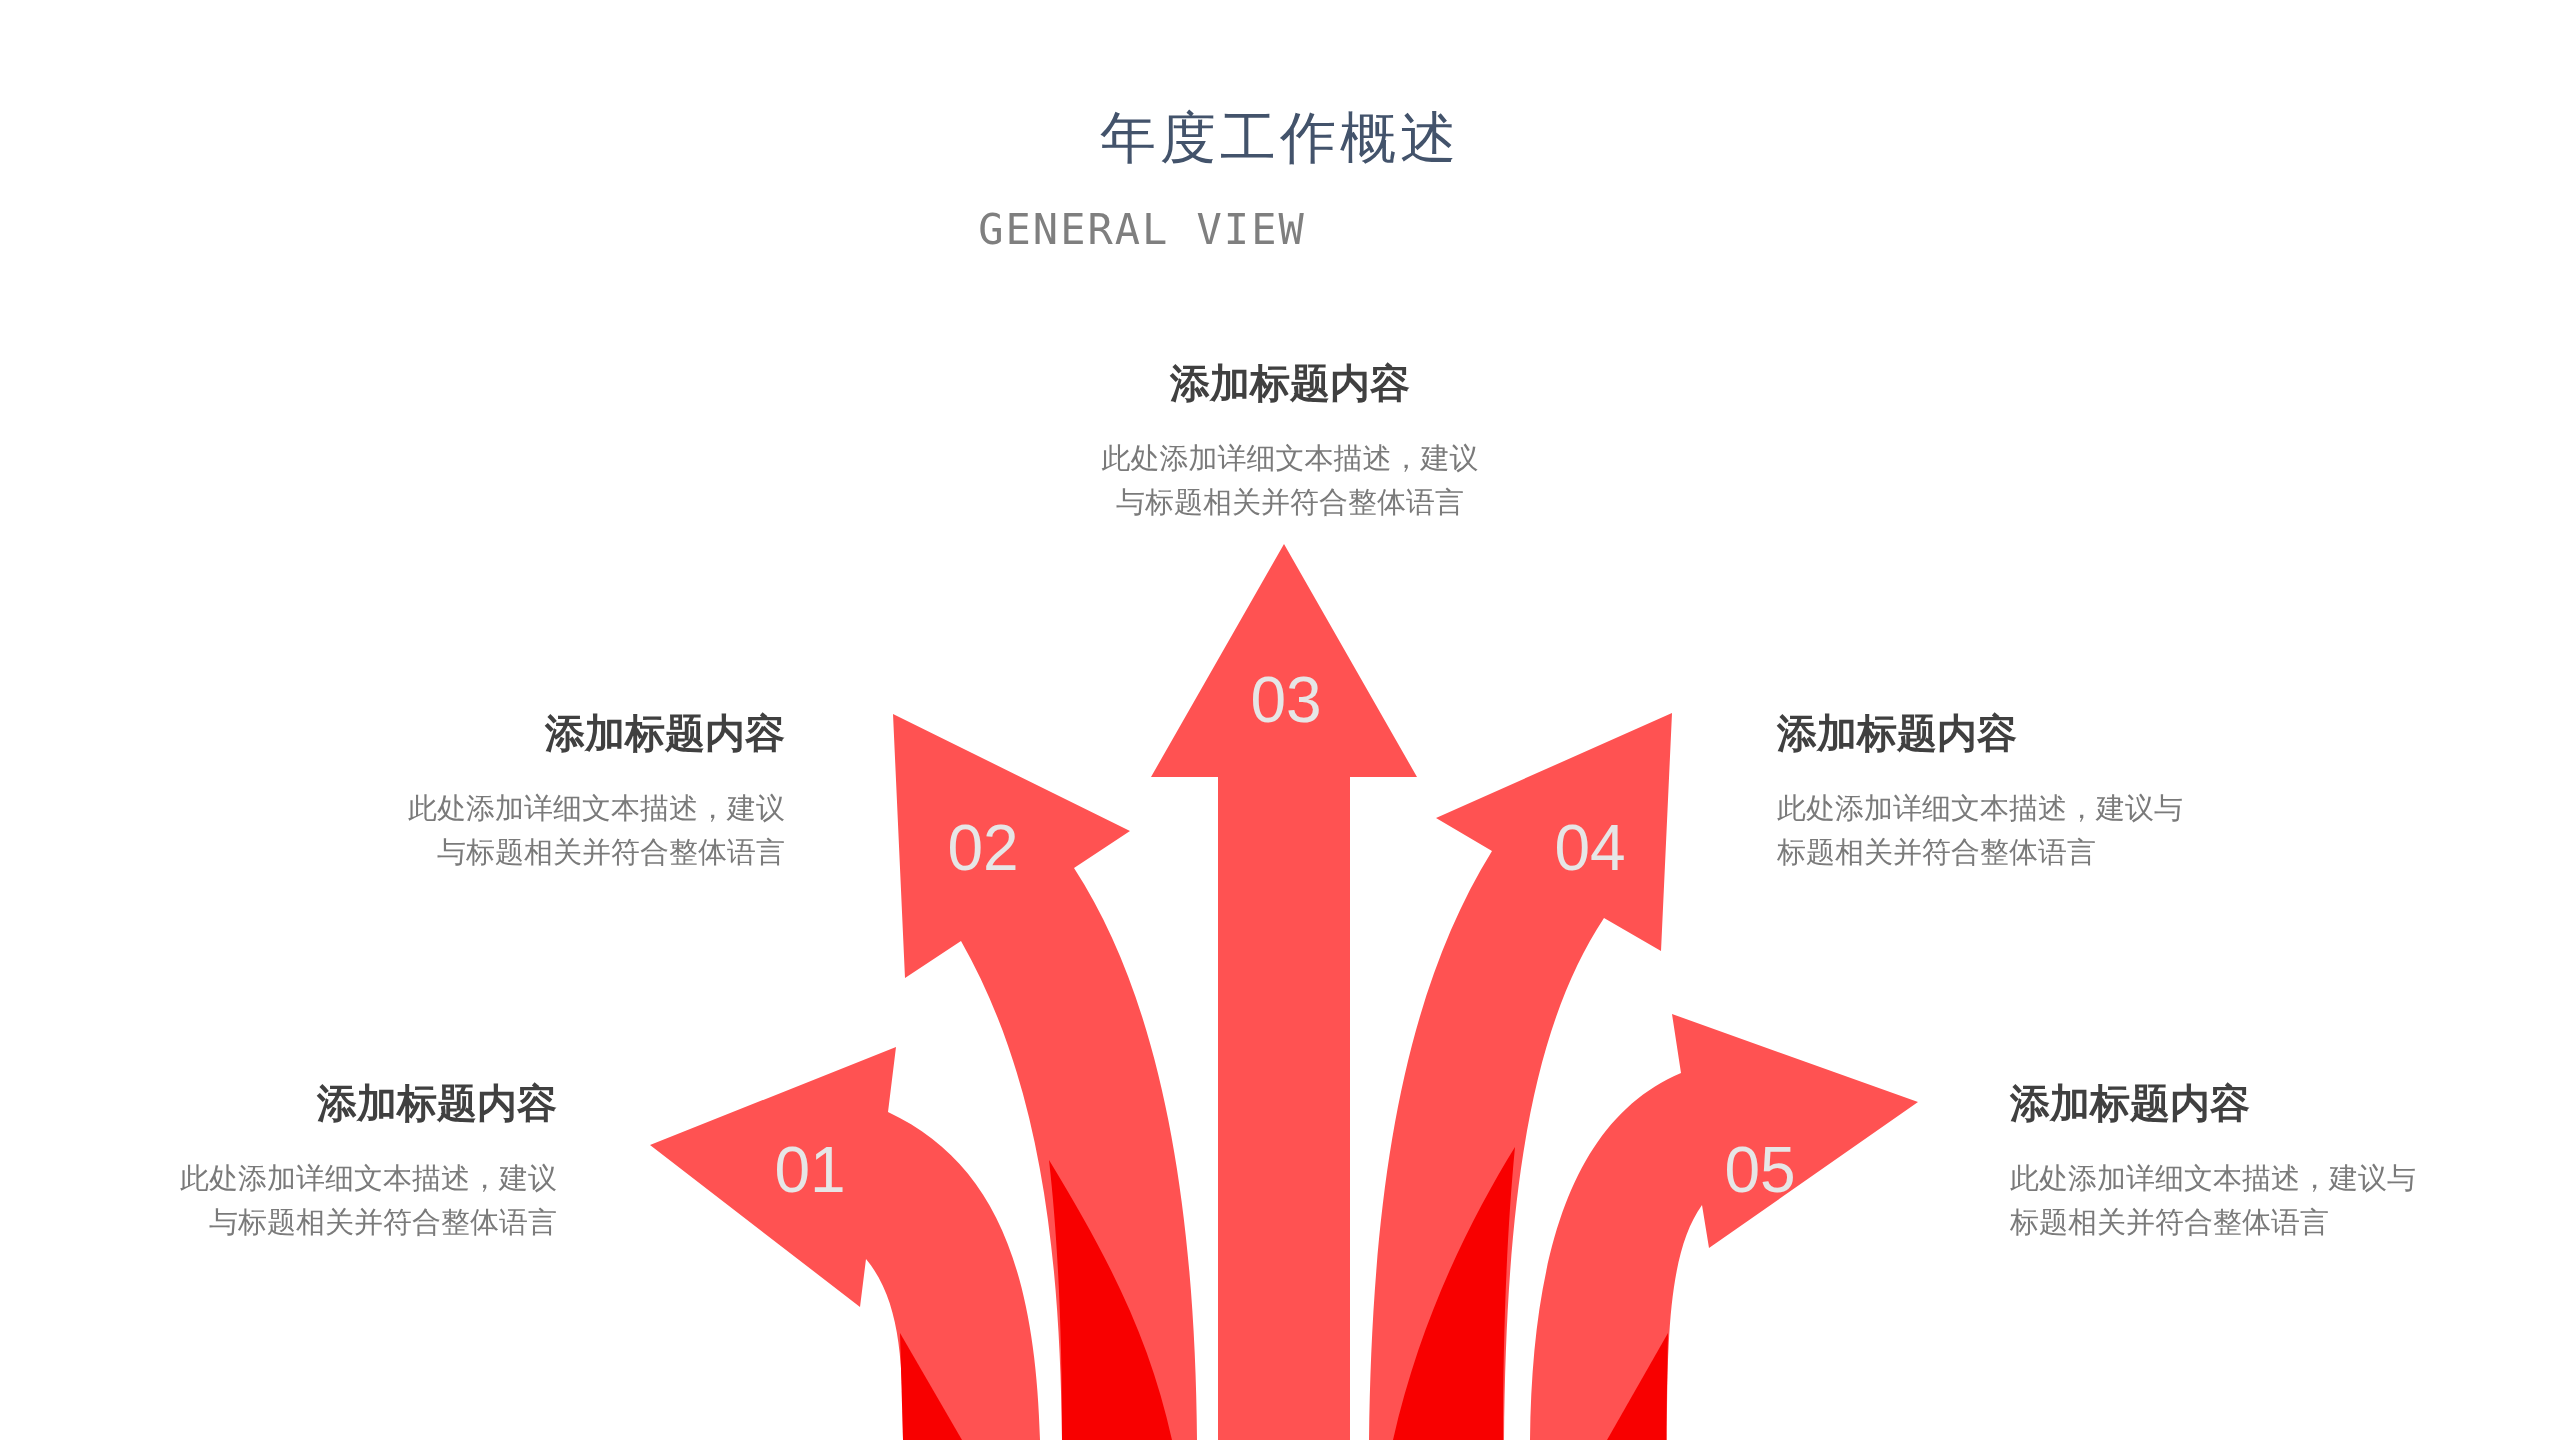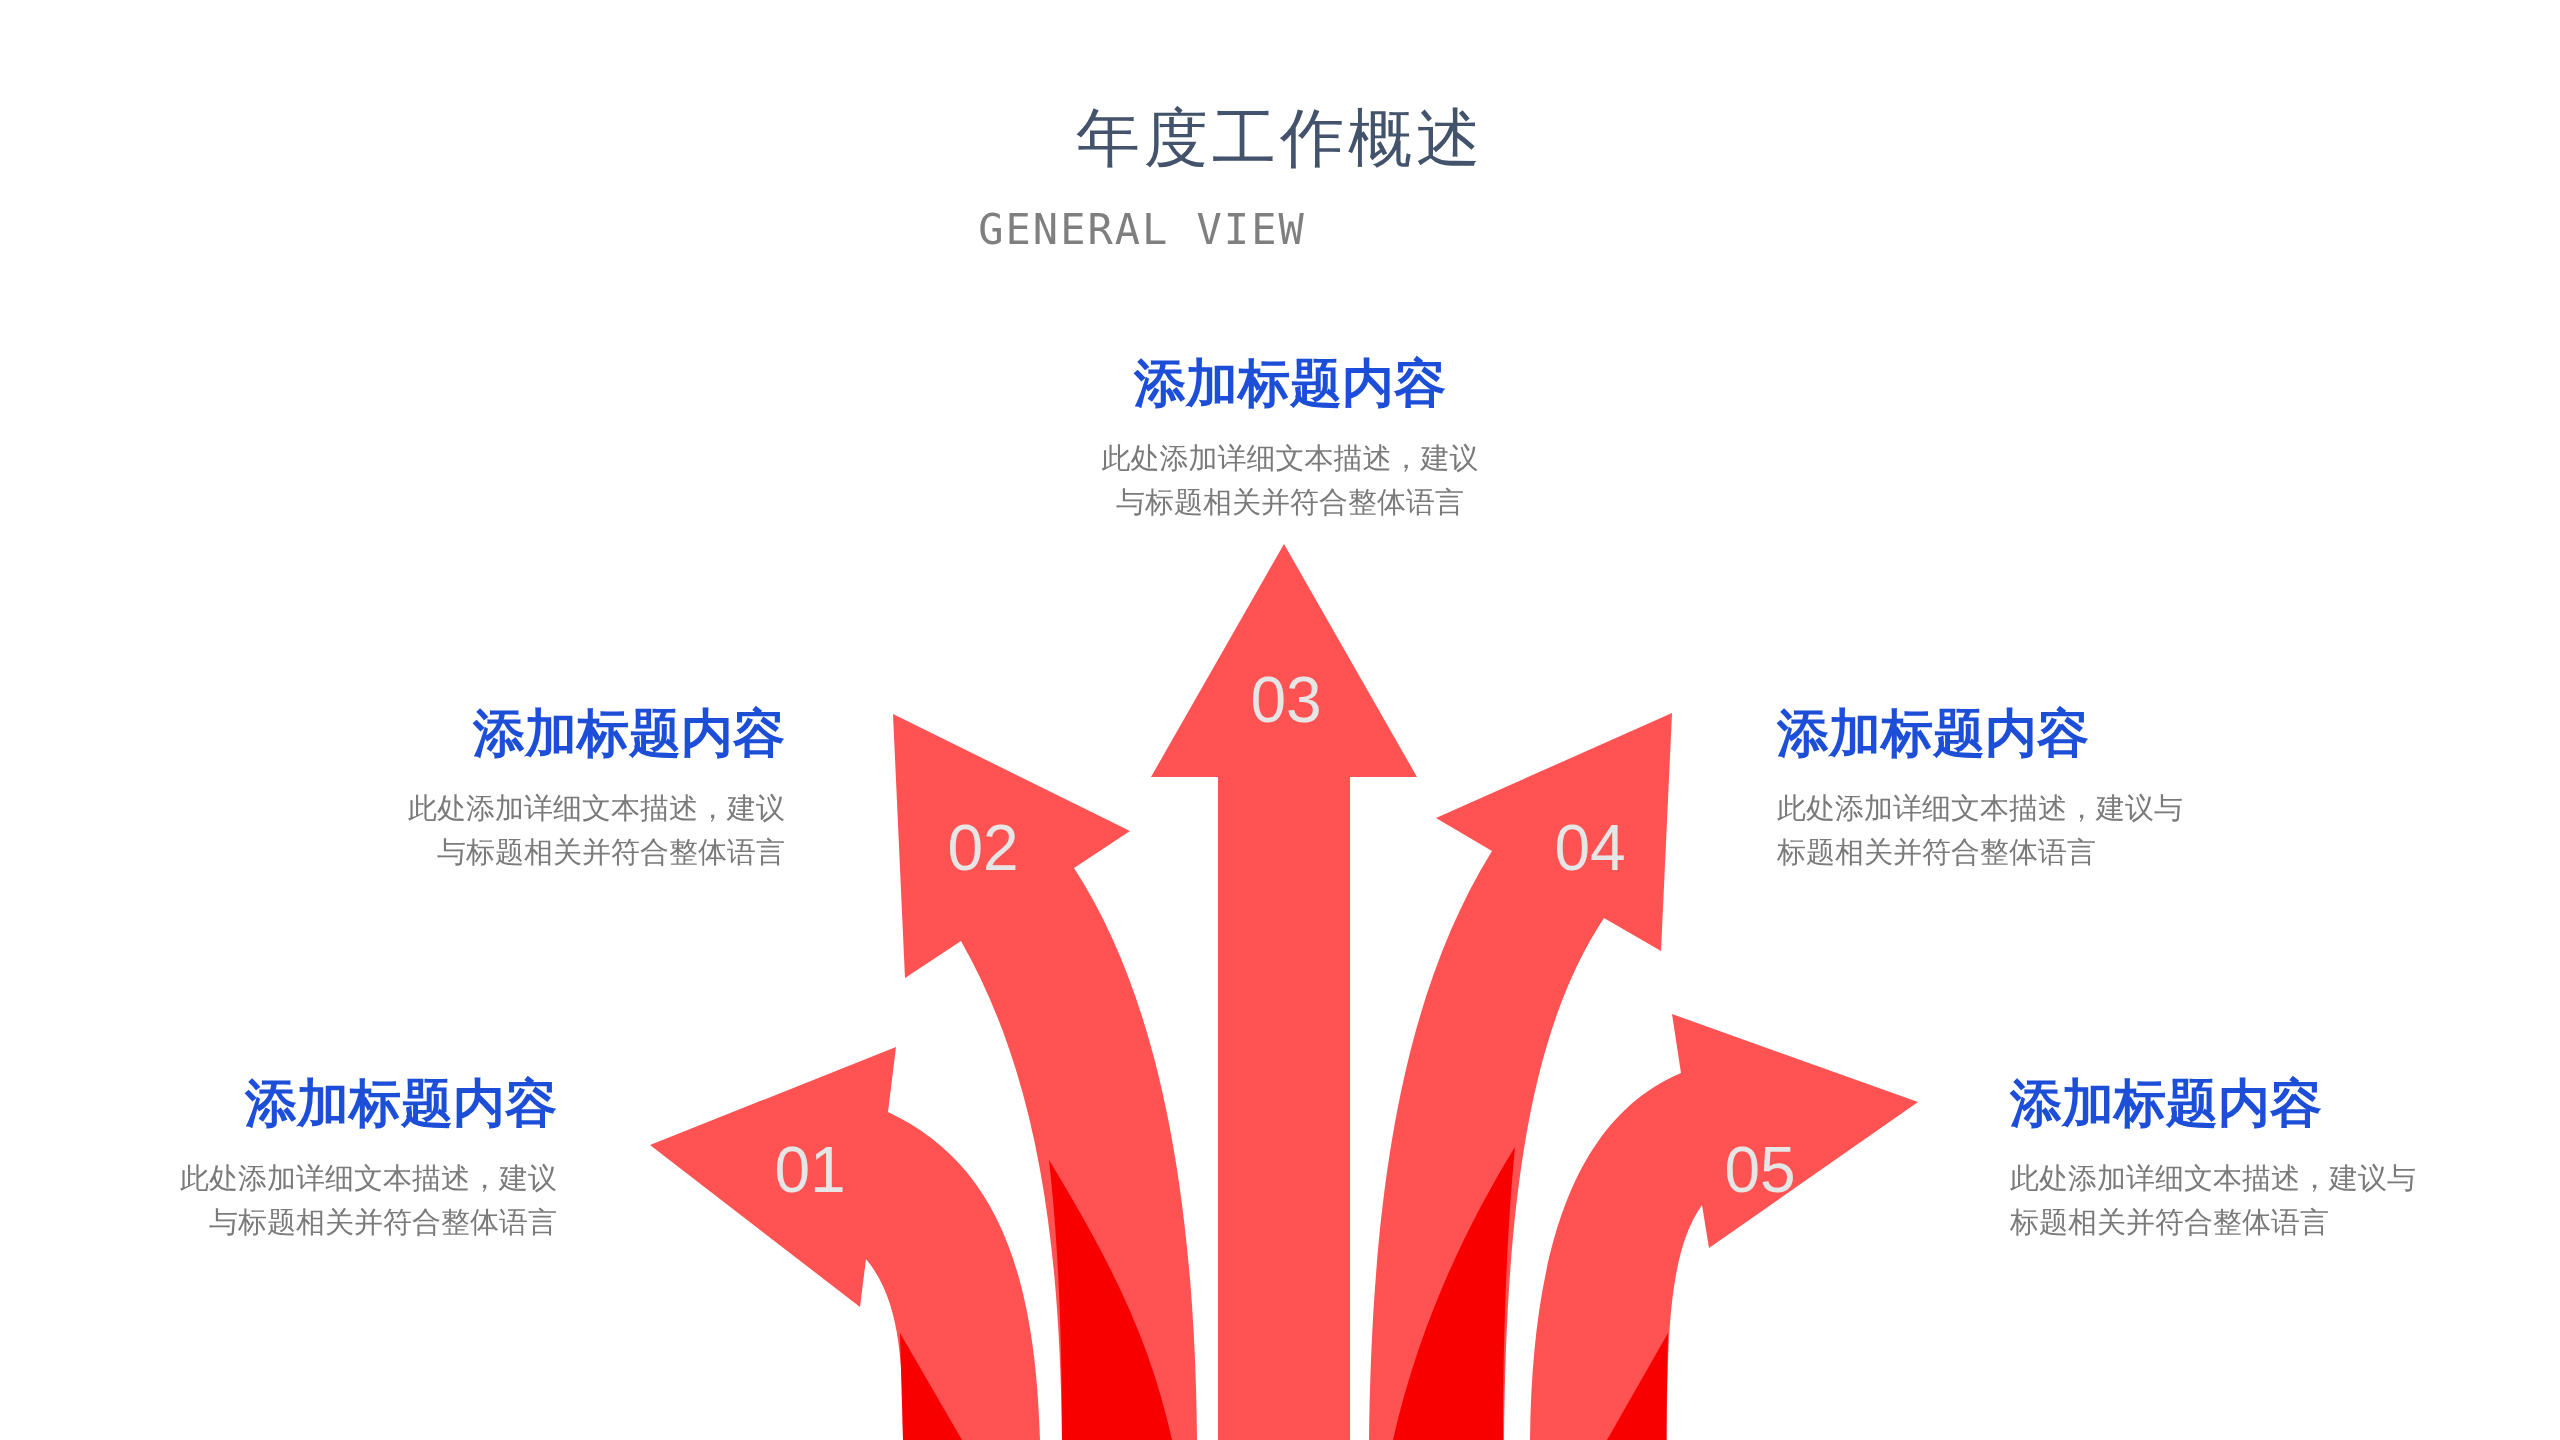--- a/index.html
+++ b/index.html
@@ -1,25 +1,25 @@
 <!DOCTYPE html>
 <html><head>
 <meta charset="utf-8">
 <style>
   html, body { margin:0; padding:0; }
   body { width:2560px; height:1440px; background:#ffffff; position:relative; overflow:hidden;
          font-family:"DejaVu Sans","Liberation Sans",sans-serif; }
   .main-title { position:absolute; left:0; width:2560px; top:88px; text-align:center;
-                font-size:64px; color:#43536b; letter-spacing:4px; line-height:100px; }
+                font-size:56px; color:#43536b; letter-spacing:4px; line-height:100px; }
   .sub-title { position:absolute; left:0; width:2284px; top:205px; text-align:center;
                font-family:"DejaVu Sans Mono","Liberation Mono",monospace; font-size:42px;
                color:#7f7f7f; letter-spacing:2px; line-height:50px; }
   svg.arrows { position:absolute; left:0; top:0; width:2560px; height:1440px; }
   .block { position:absolute; width:520px; }
-  .block .bt { font-size:52px; color:#1d4ed8; line-height:50px; font-weight:bold; }
+  .block .bt { font-size:40px; color:#404040; line-height:50px; font-weight:bold; }
   .block .bd { font-size:29px; color:#7a7a7a; line-height:44px; margin-top:28px; }
   .right-align { text-align:right; }
   .left-align { text-align:left; }
   .center-align { text-align:center; }
   .num { font-family:"Liberation Sans","DejaVu Sans",sans-serif; font-size:64px; fill:#e6e6e6; }
 </style>
 </head>
 <body>
 
 <div class="main-title">年度工作概述</div>

